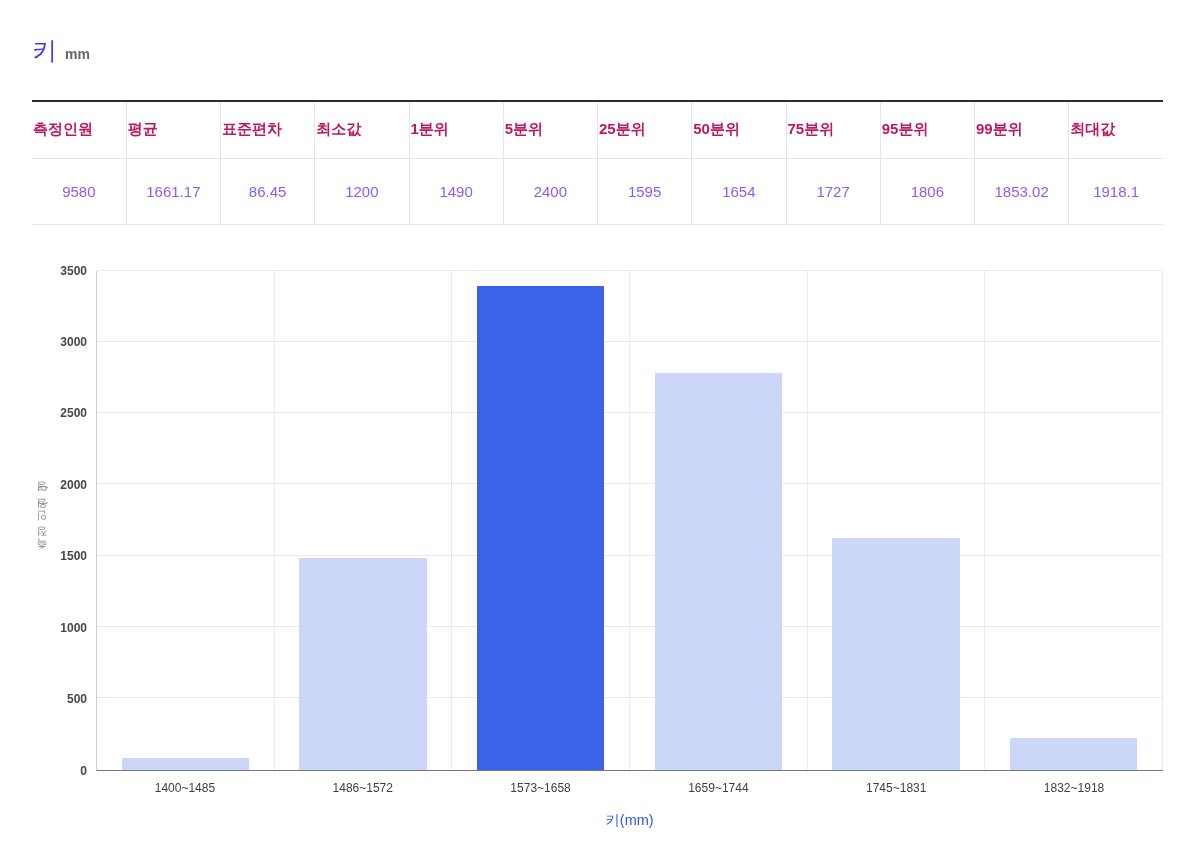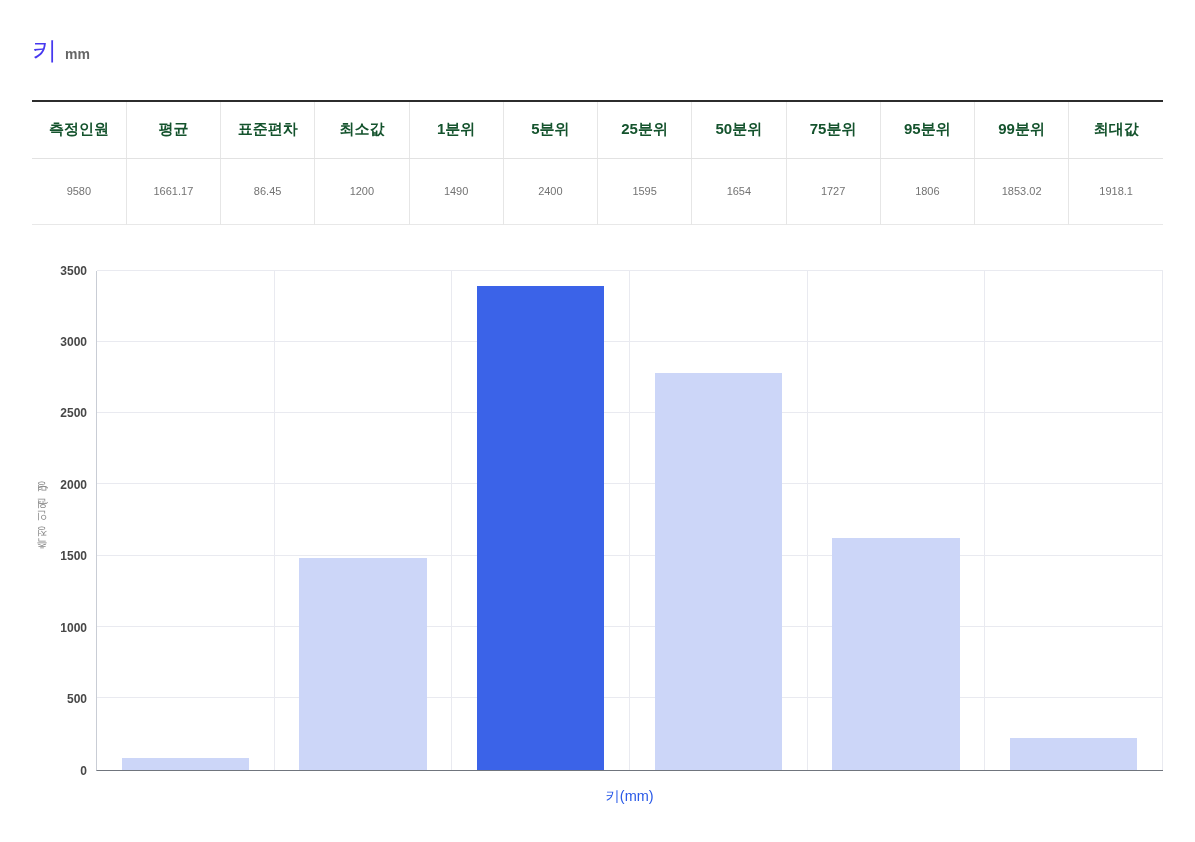--- a/index.html
+++ b/index.html
@@ -48,28 +48,28 @@
     margin-top: 30px;
     border-collapse: collapse;
     table-layout: fixed;
     border-top: 2px solid #2c2c2c;
     border-bottom: 1px solid #e8e8e8;
   }
   .stats th {
     height: 57px;
     font-size: 15px;
     font-weight: 700;
-    color: #14532d;
-    text-align: center;
+    color: #be185d;
+    text-align: left;
     border-bottom: 1px solid #e2e2e2;
   }
   .stats td {
     height: 66px;
-    font-size: 11px;
-    color: #737373;
+    font-size: 15px;
+    color: #8b5cf6;
     text-align: center;
   }
   .stats th + th, .stats td + td { border-left: 1px solid #e6e6e6; }
 
   
   .chart { display: flex; margin-top: 46px; }
   .ylabel-col {
     width: 20px; height: 500px;
     display: flex; align-items: center; justify-content: center;
   }
@@ -209,17 +209,25 @@
               <div class="bar" style="height: 79.4286%;"></div>
             </div>
             <div class="cell">
               <div class="bar" style="height: 46.4286%;"></div>
             </div>
             <div class="cell">
               <div class="bar" style="height: 6.28571%;"></div>
             </div>
           </div>
       </div>
+      <div class="xticks" id="xTicks">
+          <div class="xtick">1400~1485</div>
+          <div class="xtick">1486~1572</div>
+          <div class="xtick">1573~1658</div>
+          <div class="xtick">1659~1744</div>
+          <div class="xtick">1745~1831</div>
+          <div class="xtick">1832~1918</div>
+        </div>
       <div class="xlabel">키(mm)</div>
     </div>
   </div>
 
 </div>
 
 </body></html>

